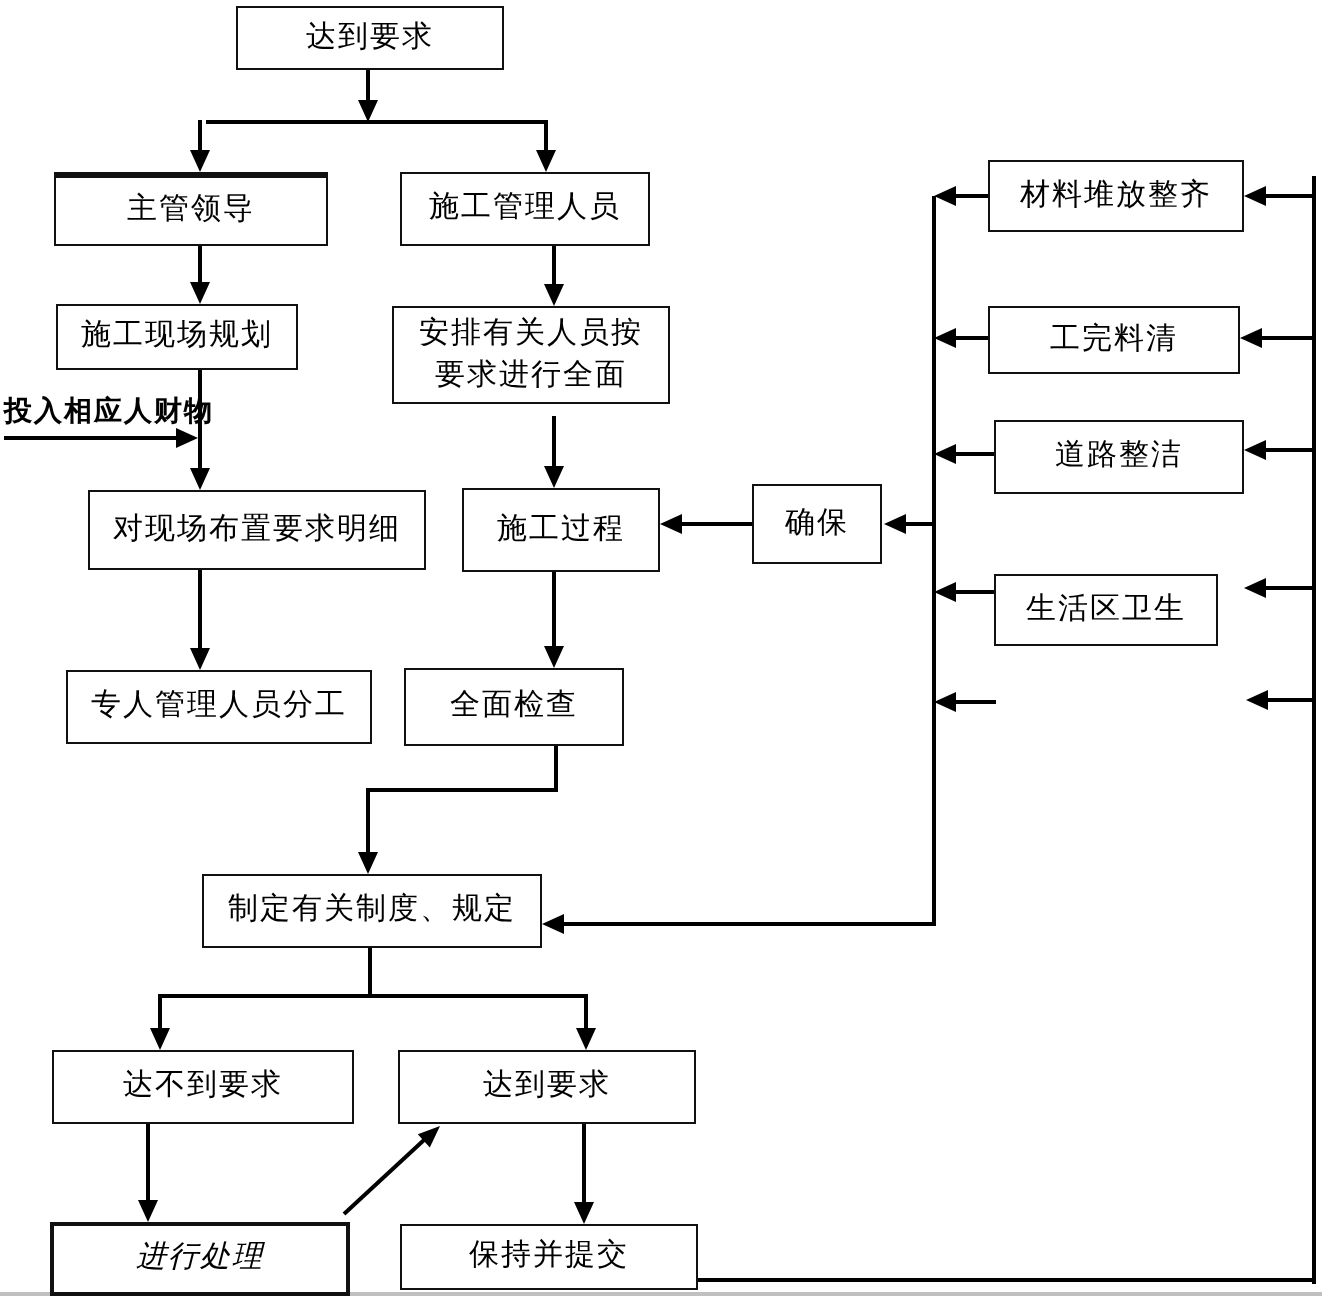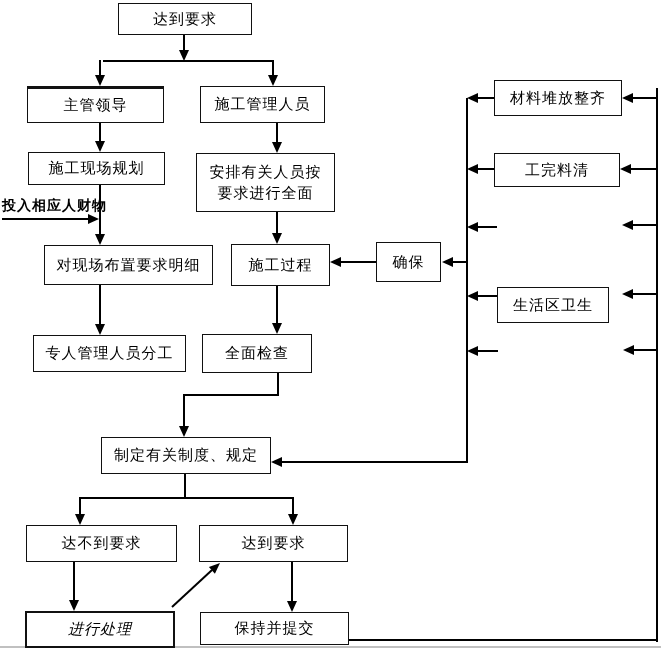--- a/index.html
+++ b/index.html
@@ -39,25 +39,25 @@
     </div>
 
   <div class="box toph" style="left:27px;top:86px;width:137px;height:37px">
       <span>主管领导</span>
     </div>
 
   <div class="box" style="left:200px;top:86px;width:125px;height:37px">
       <span>施工管理人员</span>
     </div>
 
-  <div class="box" style="left:28px;top:152px;width:137px;height:33px">
+  <div class="box" style="left:28px;top:152px;width:121px;height:33px">
       <span>施工现场规划</span>
     </div>
 
-  <div class="box two-line" style="left:196px;top:153px;width:139px;height:59px">
+  <div class="box two-line" style="left:196px;top:153px;width:139px;height:49px">
     <div>
       <span>安排有关人员按</span>
       <span>要求进行全面</span>
     </div>
   </div>
 
   <div class="box" style="left:44px;top:245px;width:169px;height:40px">
       <span>对现场布置要求明细</span>
     </div>
 
@@ -98,20 +98,23 @@
     </div>
 
   <div class="box" style="left:494px;top:80px;width:128px;height:36px">
       <span>材料堆放整齐</span>
     </div>
 
   <div class="box" style="left:494px;top:153px;width:126px;height:34px">
       <span>工完料清</span>
     </div>
 
+  <div class="box" style="left:497px;top:210px;width:125px;height:37px">
+      <span>道路整洁</span>
+    </div>
 
   <div class="box" style="left:497px;top:287px;width:112px;height:36px">
       <span>生活区卫生</span>
     </div>
 
 
   <div class="edge-label" style="left:2px;top:197px;">投入相应人财物</div>
 
   <div class="vl" style="left:183px;top:35px;height:16px"></div>
   <div class="ad" style="left:179px;top:50px"></div>

